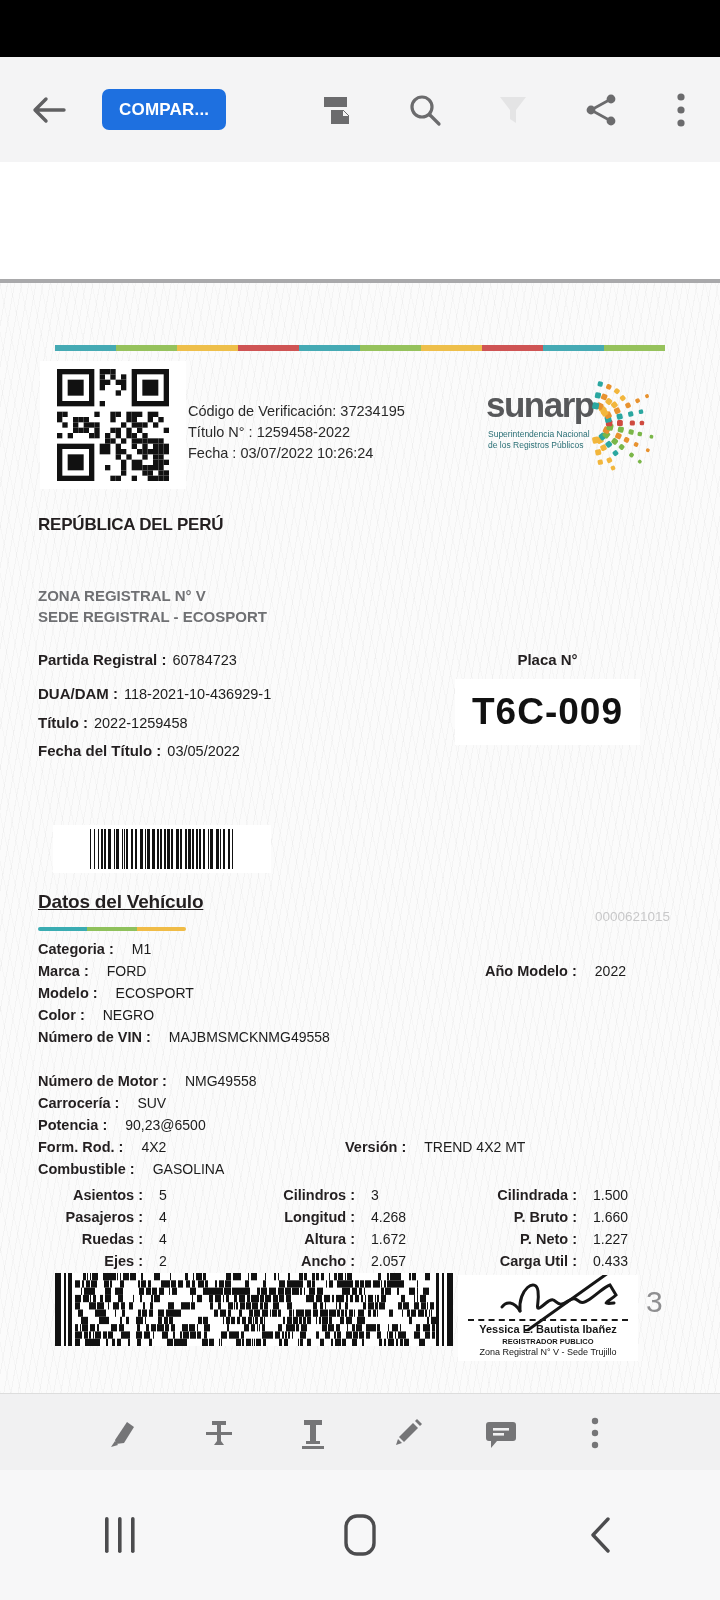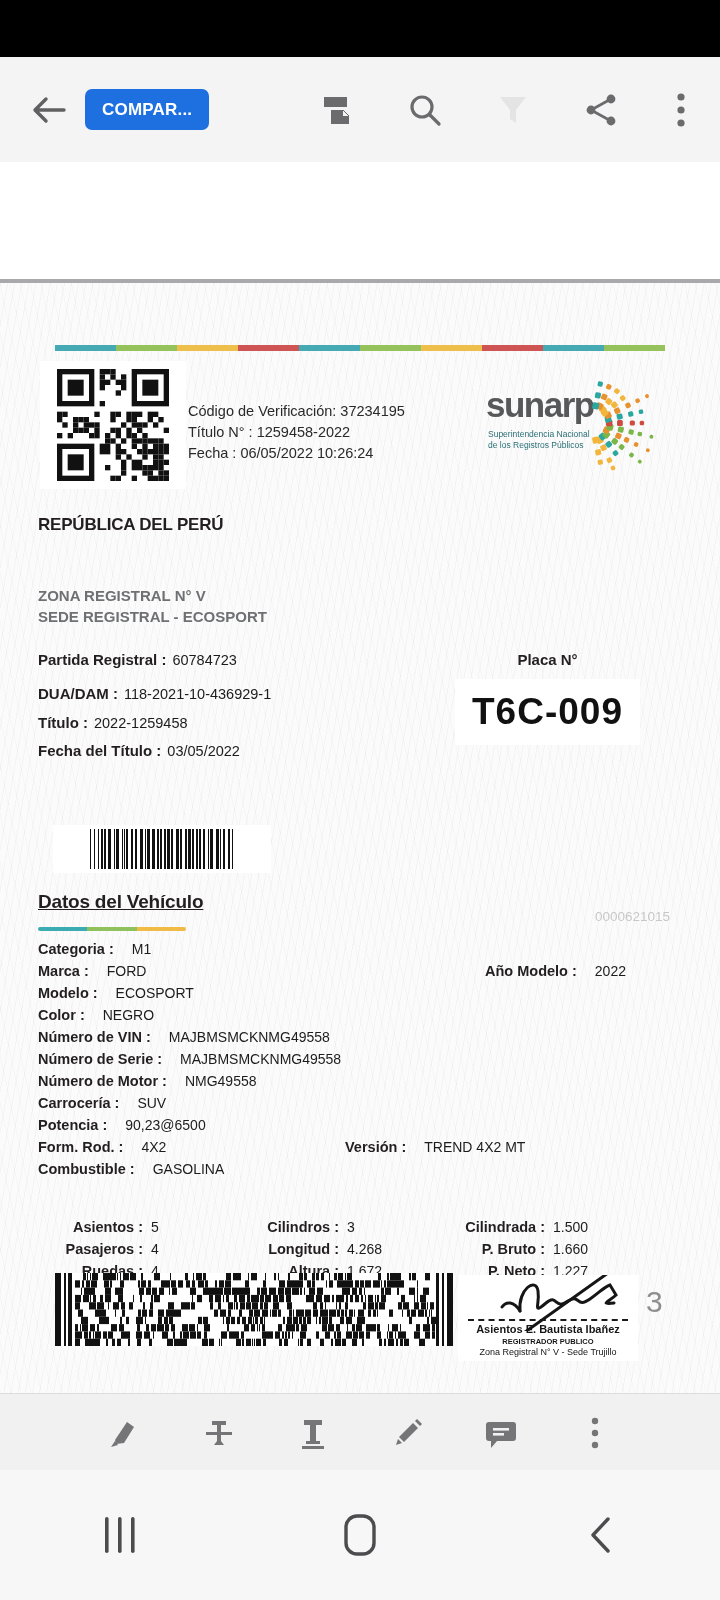--- a/index.html
+++ b/index.html
@@ -7,21 +7,21 @@
     font-family:"Liberation Sans",sans-serif;background:#fff;}
   .abs{position:absolute;}
 
   
   .status-bar{top:0;left:0;width:720px;height:57px;background:#000;}
 
   
   .toolbar{top:57px;left:0;width:720px;height:105px;background:#f4f4f5;
     border-bottom:1px solid #e3e3e4;display:flex;align-items:center;}
   .tb-icon{display:flex;align-items:center;justify-content:center;width:58px;height:58px;}
-  .compare-btn{margin-left:7px;background:#1e70e0;color:#fff;border:none;border-radius:7px;
+  .compare-btn{margin-left:24px;background:#1e70e0;color:#fff;border:none;border-radius:7px;
     height:41px;padding:0 17px;font-size:17px;font-weight:bold;
     font-family:"Liberation Sans",sans-serif;letter-spacing:.2px;}
   .back-btn{margin-left:20px;}
   .sp{flex:1;}
 
   
   .gap-white{top:162px;left:0;width:720px;height:117px;background:#fff;}
   .divider{top:279px;left:0;width:720px;height:4px;background:#a9a9ab;}
   .page{top:283px;left:0;width:720px;height:1110px;background-color:#fbfbfb;
     background-image:
@@ -66,22 +66,22 @@
   .sec-underline{top:644px;left:38px;width:148px;height:4px;display:flex;border-radius:2px;overflow:hidden;}
   .sec-underline div{flex:1;height:100%;}
 
   .field{left:38px;font-size:14.5px;white-space:nowrap;}
   .field .fl{font-weight:800;}
   .field .fv{margin-left:18px;font-size:14px;color:#1c1c1c;}
   .field.right-a{left:485px;}
   .field.right-v{left:345px;}
 
   .spec-row{left:38px;display:grid;
-    grid-template-columns:105px 45px 135px 75px 115px 70px;column-gap:8px;
-    font-size:14.5px;white-space:nowrap;margin-top:32px;}
+    grid-template-columns:105px 45px 135px 75px 115px 70px;column-gap:16px;
+    font-size:14.5px;white-space:nowrap;}
   .spec-row .lb{font-weight:800;text-align:right;}
   .spec-row .vl{font-size:14px;color:#1c1c1c;text-align:left;}
 
   .barcode2-box{top:990px;left:55px;width:398px;height:73px;background:#fff;}
 
   .sig-box{top:992px;left:458px;width:180px;height:86px;background:#fff;overflow:hidden;}
   .sig-line{position:absolute;top:44px;left:10px;width:160px;border-top:2px dashed #1a1a1a;}
   .sig-name{position:absolute;top:48px;left:0;width:180px;text-align:center;
     font-size:11px;font-weight:800;color:#161616;}
   .sig-role{position:absolute;top:62px;left:0;width:180px;text-align:center;
@@ -298,21 +298,21 @@
           <rect x="80" y="10" width="15" height="15" fill="#111"></rect>
           <rect x="0" y="70" width="35" height="35" fill="#111"></rect>
           <rect x="5" y="75" width="25" height="25" fill="#fff"></rect>
           <rect x="10" y="80" width="15" height="15" fill="#111"></rect>
         </svg>
     </div>
 
     <div class="abs ver-text">
       <div>Código de Verificación: 37234195</div>
       <div>Título N° : 1259458-2022</div>
-      <div>Fecha : 06/05/2022 10:26:24</div>
+      <div>Fecha : 03/07/2022 10:26:24</div>
     </div>
 
     <div class="abs logo">
       <div class="logo-word">sunarp</div>
       <svg class="starburst" id="starburst" width="100" height="130" viewBox="0 0 100 130">
           <rect x="14.4" y="86.0" width="6.5" height="6.5" rx="1.5" fill="#f2b63c" transform="rotate(78 17.7 89.2)"></rect>
           <rect x="17.3" y="98.4" width="5.8" height="5.8" rx="1.5" fill="#f2b63c" transform="rotate(78 20.2 101.3)"></rect>
           <rect x="19.8" y="108.6" width="5.1" height="5.1" rx="1.5" fill="#f2b63c" transform="rotate(78 22.3 111.1)"></rect>
           <rect x="18.7" y="85.7" width="6.5" height="6.5" rx="1.5" fill="#f2b63c" transform="rotate(65 21.9 89.0)"></rect>
           <rect x="22.6" y="93.8" width="5.8" height="5.8" rx="1.5" fill="#f2b63c" transform="rotate(65 25.5 96.7)"></rect>
@@ -438,21 +438,20 @@
         <div style="background: rgb(58, 172, 178);"></div>
         <div style="background: rgb(143, 193, 92);"></div>
         <div style="background: rgb(240, 188, 71);"></div>
       </div>
 
     <div class="abs field" style="top:658px"><span class="fl">Categoria :</span><span class="fv">M1</span></div>
     <div class="abs field" style="top:680px"><span class="fl">Marca :</span><span class="fv">FORD</span></div>
     <div class="abs field" style="top:702px"><span class="fl">Modelo :</span><span class="fv">ECOSPORT</span></div>
     <div class="abs field" style="top:724px"><span class="fl">Color :</span><span class="fv">NEGRO</span></div>
     <div class="abs field" style="top:746px"><span class="fl">Número de VIN :</span><span class="fv">MAJBMSMCKNMG49558</span></div>
-    <div class="abs field" style="top:768px"><span class="fl">Número de Serie :</span><span class="fv">MAJBMSMCKNMG49558</span></div>
     <div class="abs field" style="top:790px"><span class="fl">Número de Motor :</span><span class="fv">NMG49558</span></div>
     <div class="abs field" style="top:812px"><span class="fl">Carrocería :</span><span class="fv">SUV</span></div>
     <div class="abs field" style="top:834px"><span class="fl">Potencia :</span><span class="fv">90,23@6500</span></div>
     <div class="abs field" style="top:856px"><span class="fl">Form. Rod. :</span><span class="fv">4X2</span></div>
     <div class="abs field" style="top:878px"><span class="fl">Combustible :</span><span class="fv">GASOLINA</span></div>
 
     <div class="abs field right-a" style="top:680px"><span class="fl">Año Modelo :</span><span class="fv">2022</span></div>
     <div class="abs field right-v" style="top:856px"><span class="fl">Versión :</span><span class="fv">TREND 4X2 MT</span></div>
 
     <div class="abs spec-row" style="top:904px">
@@ -991,21 +990,21 @@
         </svg>
     </div>
 
     <div class="abs sig-box">
       <svg width="180" height="60" viewBox="0 0 180 60" style="position:absolute;top:-4px;left:0">
         <path d="M62 40 C 60 18 78 6 80 20 C 82 34 74 44 88 32 C 100 22 96 40 110 30 C 122 22 118 38 132 28 C 142 21 146 16 152 14 L 158 24 C 152 30 140 34 156 32" stroke="#161616" stroke-width="3" fill="none" stroke-linecap="round"></path>
         <path d="M150 2 L 18 96" stroke="#161616" stroke-width="3" fill="none" stroke-linecap="round"></path>
         <path d="M62 40 C 56 30 48 30 44 36" stroke="#161616" stroke-width="3" fill="none" stroke-linecap="round"></path>
       </svg>
       <div class="sig-line"></div>
-      <div class="sig-name">Asientos E. Bautista Ibañez</div>
+      <div class="sig-name">Yessica E. Bautista Ibañez</div>
       <div class="sig-role">REGISTRADOR PUBLICO</div>
       <div class="sig-office">Zona Registral N° V - Sede Trujillo</div>
     </div>
 
     <div class="abs page-num">3</div>
   </div>
 
   <div class="abs anno-bar">
     <div class="anno-icon">
       <svg width="36" height="36" viewBox="0 0 36 36">

